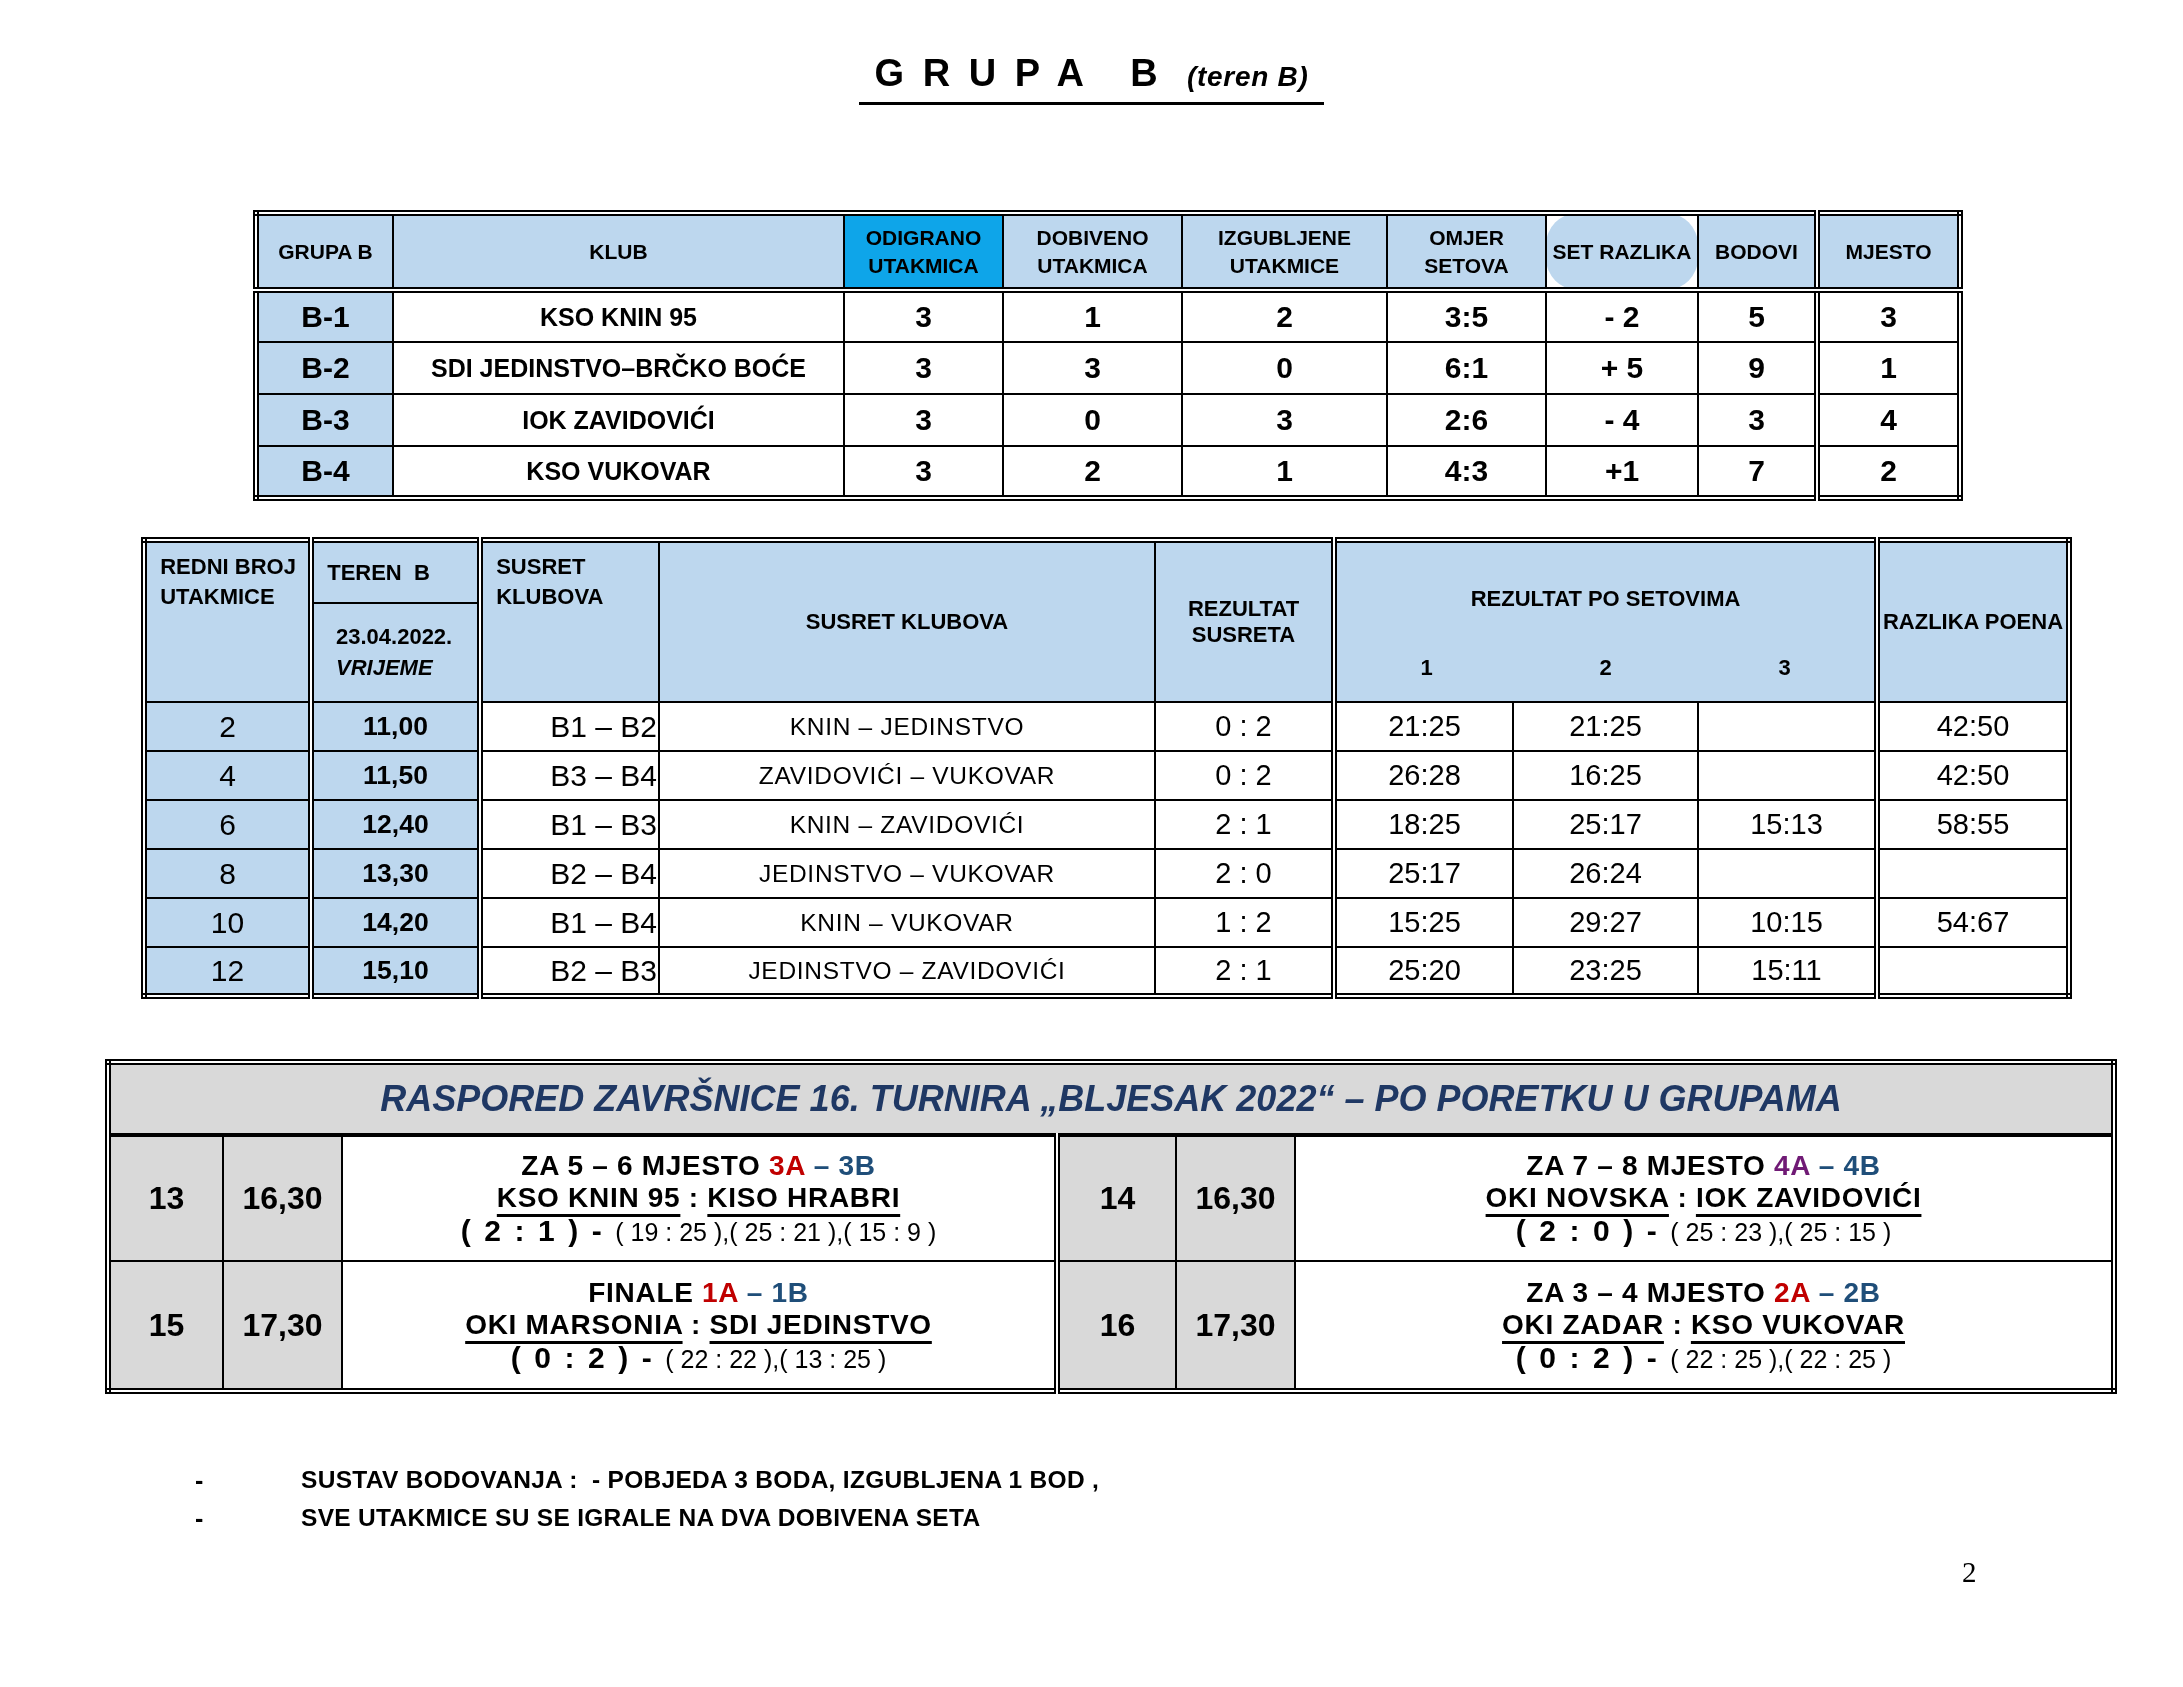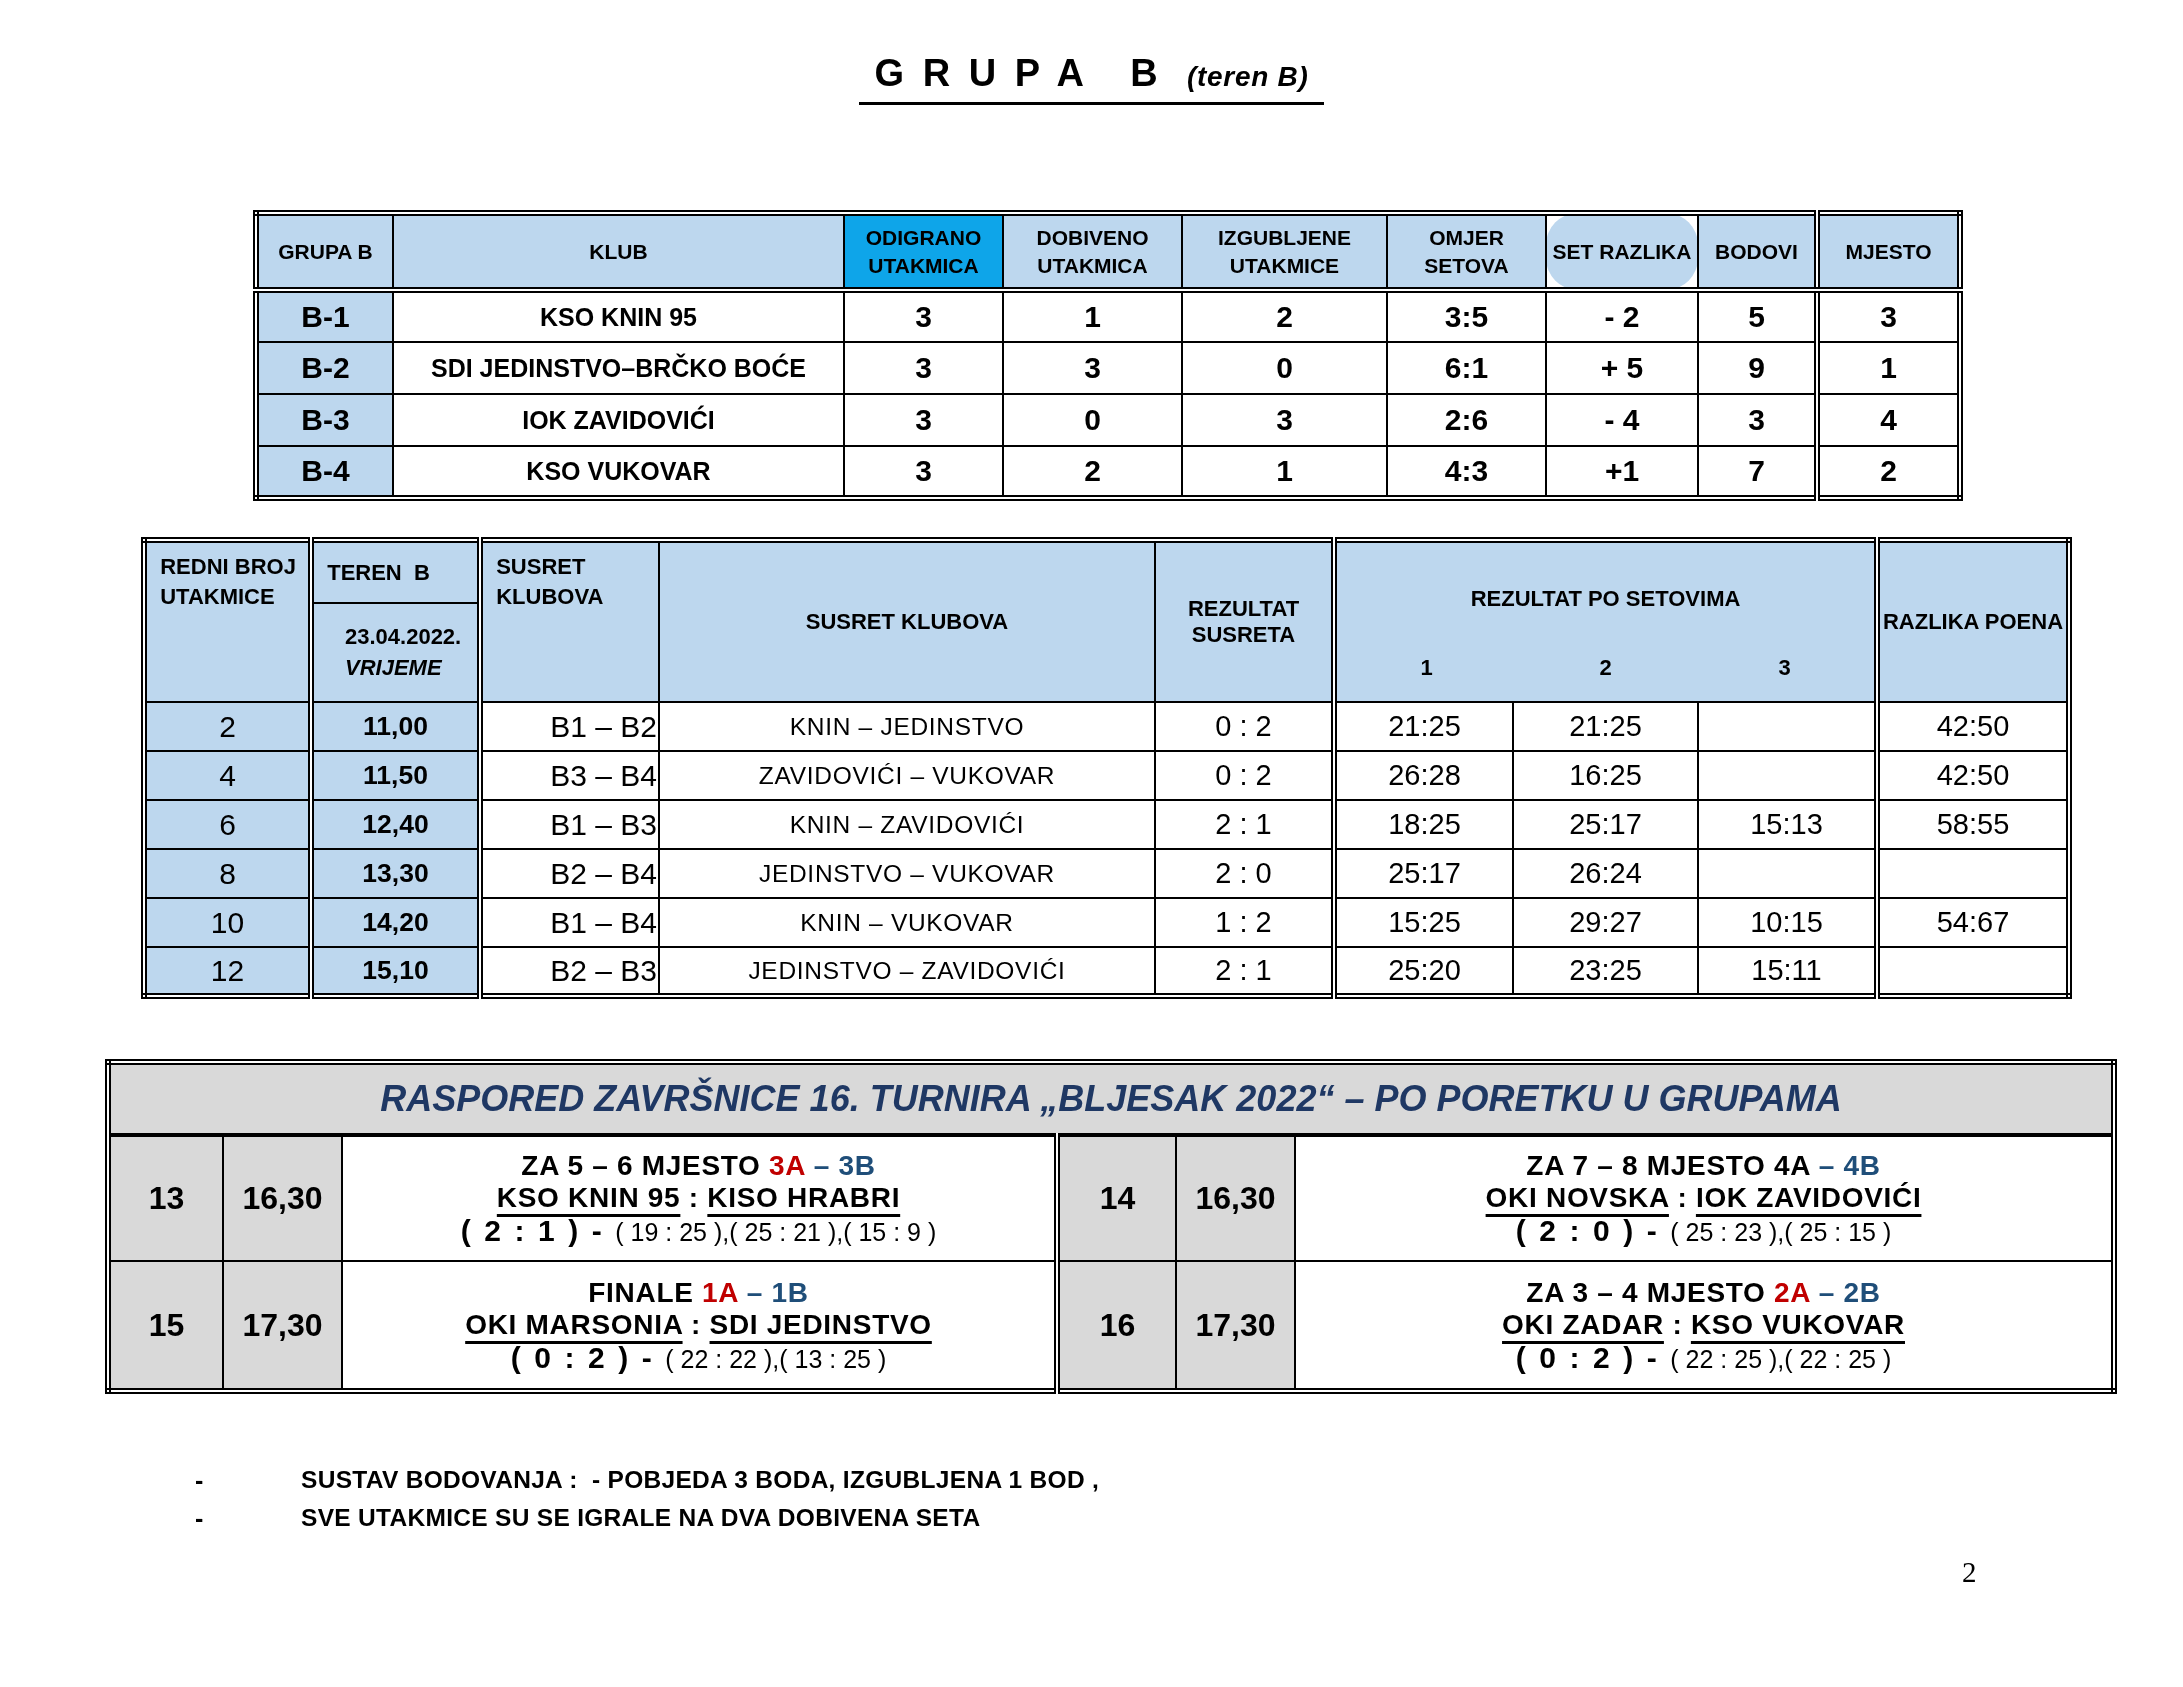--- a/index.html
+++ b/index.html
@@ -27,21 +27,21 @@
   .t1 .cnum{font-size:30px;font-weight:600;}
   .t1 .bl-double{border-left:6px double #000;}
 
   
   .t2{position:absolute;left:141px;top:537px;width:1925px;border:6.6px double #000;}
   .t2 th,.t2 td{border:2px solid #000;}
   .t2 thead th{background:#BDD7EE;font-size:22px;font-weight:bold;height:149px;padding:0;}
   .t2 .h-left{text-align:left;padding:9.3px 0 0 13.2px;vertical-align:top;line-height:1.35;}
   .t2 .h-split{display:flex;flex-direction:column;height:100%;text-align:left;}
   .t2 .h-split .top{height:61px;display:flex;align-items:center;padding-left:13.2px;border-bottom:2px solid #000;box-sizing:border-box;}
-  .t2 .h-split .bot{flex:1;display:flex;flex-direction:column;justify-content:center;padding-left:31px;line-height:1.4;}
+  .t2 .h-split .bot{flex:1;display:flex;flex-direction:column;justify-content:center;padding-left:22px;line-height:1.4;}
   .t2 .h-split .bot .it{font-style:italic;}
   .t2 .h-sets{display:flex;flex-direction:column;height:100%;}
   .t2 .h-sets .ttl{flex:1;display:flex;align-items:center;justify-content:center;}
   .t2 .h-sets .nums{display:flex;height:46px;}
   .t2 .h-sets .nums span{flex:1;font-size:22px;font-weight:bold;}
   .t2 tbody tr{height:49px;}
   .t2 .cno{background:#BDD7EE;font-size:30px;}
   .t2 .ctime{background:#BDD7EE;font-weight:bold;font-size:26.5px;}
   .t2 .cpair{font-size:30px;text-align:right;}
   .t2 .cclubs{font-size:24.5px;letter-spacing:0.7px;}
@@ -296,21 +296,21 @@
           <div class="match">
             <div class="l1 pre"><span>ZA 5 – 6 MJESTO </span><span style="color: rgb(192, 0, 0);">3A</span><span style="color: rgb(31, 78, 121);"> – </span><span style="color: rgb(31, 78, 121);">3B</span></div>
             <div class="l2 pre"><span class="u">KSO KNIN 95</span><span> : </span><span class="u">KISO HRABRI</span></div>
             <div class="l3 pre"><span class="score">( 2 : 1 ) - </span><span>( 19 : 25 ),( 25 : 21 ),( 15 : 9 )</span></div>
           </div>
         </td>
         <td class="cno bl-double" style="background: rgb(217, 217, 217);">14</td>
         <td class="ctime" style="background: rgb(217, 217, 217);">16,30</td>
         <td class="match-cell">
           <div class="match">
-            <div class="l1 pre"><span>ZA 7 – 8 MJESTO </span><span style="color: #000000;">4A</span><span style="color: rgb(31, 78, 121);"> – </span><span style="color: rgb(31, 78, 121);">4B</span></div>
+            <div class="l1 pre"><span>ZA 7 – 8 MJESTO </span><span style="color: #701a75;">4A</span><span style="color: rgb(31, 78, 121);"> – </span><span style="color: rgb(31, 78, 121);">4B</span></div>
             <div class="l2 pre"><span class="u">OKI NOVSKA</span><span> : </span><span class="u">IOK ZAVIDOVIĆI</span></div>
             <div class="l3 pre"><span class="score">( 2 : 0 ) - </span><span>( 25 : 23 ),( 25 : 15 )</span></div>
           </div>
         </td>
       </tr>
       <tr class="rowB">
         <td class="cno" style="background: rgb(217, 217, 217);">15</td>
         <td class="ctime" style="background: rgb(217, 217, 217);">17,30</td>
         <td class="match-cell">
           <div class="match">

